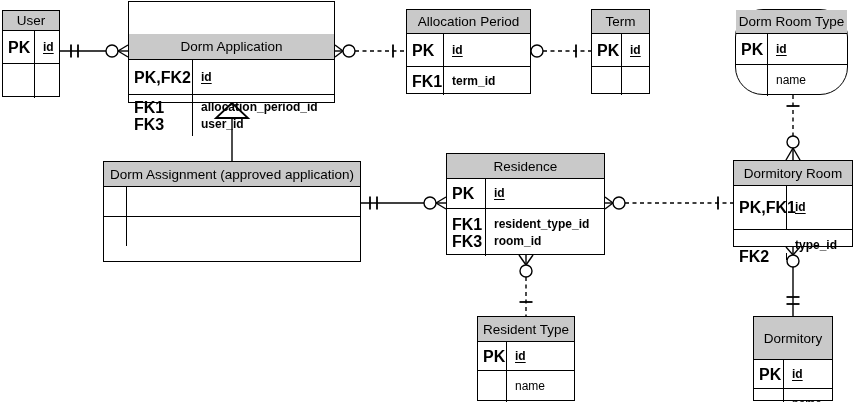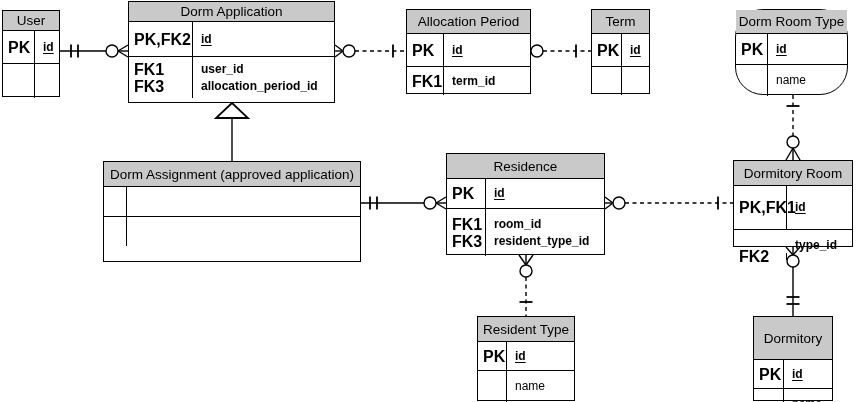--- a/index.html
+++ b/index.html
@@ -116,37 +116,37 @@
         <div class="attr-cell">
           <div class="u ">id</div>
         </div>
       </div>
       <div class="entity-row last" style="height: 34px;">
         <div class="key-cell" style="width: 32px;"></div>
         <div class="attr-cell"></div>
       </div>
     </div>
     <div class="entity" style="left: 128px; top: 1px; width: 207px; height: 102px;">
-      <div class="entity-header" style="height: 20px;">Dorm Application</div>
+      <div class="entity-header" style="height: 26px; margin-top: 32px;">Dorm Application</div>
       <div class="entity-row" style="height: 35px;">
         <div class="key-cell" style="width: 64px;">
           <div>PK,FK2</div>
         </div>
         <div class="attr-cell">
           <div class="u ">id</div>
         </div>
       </div>
       <div class="entity-row last" style="height: 41px;">
         <div class="key-cell" style="width: 64px;">
           <div>FK1</div>
           <div>FK3</div>
         </div>
         <div class="attr-cell">
+          <div class="">allocation_period_id</div>
           <div class="">user_id</div>
-          <div class="">allocation_period_id</div>
         </div>
       </div>
     </div>
     <div class="entity" style="left: 406px; top: 9px; width: 125px; height: 85px;">
       <div class="entity-header" style="height: 24px;">Allocation Period</div>
       <div class="entity-row" style="height: 33px;">
         <div class="key-cell" style="width: 37px;">
           <div>PK</div>
         </div>
         <div class="attr-cell">
@@ -214,22 +214,22 @@
         <div class="attr-cell">
           <div class="u ">id</div>
         </div>
       </div>
       <div class="entity-row last" style="height: 47px;">
         <div class="key-cell" style="width: 39px;">
           <div>FK1</div>
           <div>FK3</div>
         </div>
         <div class="attr-cell">
+          <div class="">resident_type_id</div>
           <div class="">room_id</div>
-          <div class="">resident_type_id</div>
         </div>
       </div>
     </div>
     <div class="entity" style="left: 733px; top: 160px; width: 120px; height: 87px;">
       <div class="entity-header" style="height: 25px;">Dormitory Room</div>
       <div class="entity-row" style="height: 44px;">
         <div class="key-cell" style="width: 53px;">
           <div>PK,FK1</div>
         </div>
         <div class="attr-cell">

